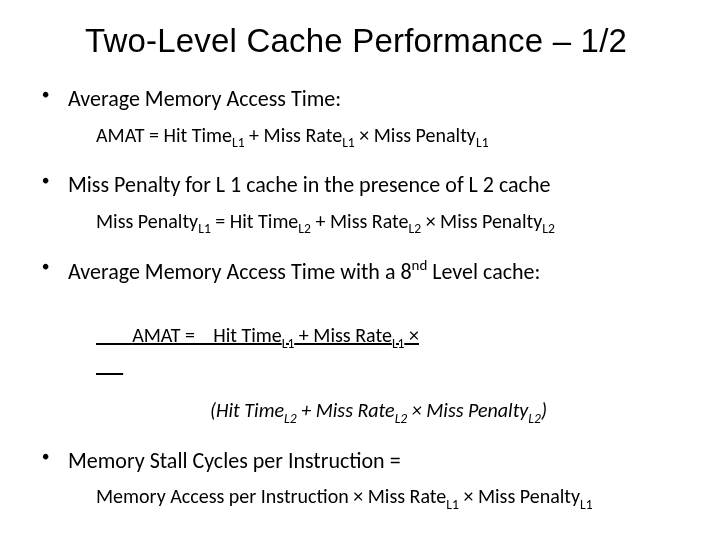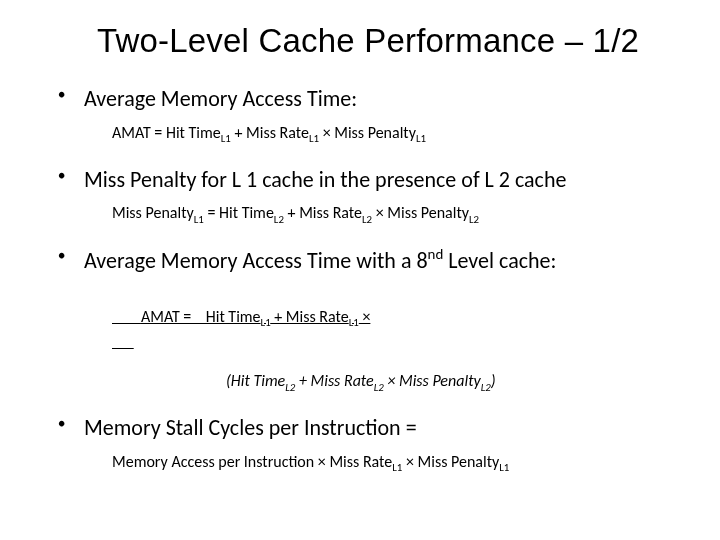--- a/index.html
+++ b/index.html
@@ -8,54 +8,54 @@
     width: 720px;
     height: 540px;
     background: #ffffff;
     font-family: "Calibri", "Segoe UI", Arial, sans-serif;
     color: #000;
   }
   .slide {
     box-sizing: border-box;
     width: 720px;
     height: 540px;
-    padding: 18px 36px 0 52px;
+    padding: 18px 36px 0 28px;
   }
   .title {
     font-family: Arial, "Helvetica Neue", sans-serif;
     font-size: 33px;
     font-weight: 400;
     text-align: center;
     margin: 4px 0 24px 0;
     letter-spacing: 0.2px;
   }
   ul.bullets {
     list-style: none;
     padding: 0;
-    margin: 4px;
+    margin: 12px;
   }
   ul.bullets > li {
     position: relative;
     padding-left: 28px;
     margin-bottom: 6px;
   }
   ul.bullets > li::before {
     content: "●";
     position: absolute;
     left: 2px;
     top: 3px;
     font-size: 12px;
     color: #000;
   }
   .lead {
     font-size: 22px;
     line-height: 1.35;
   }
   .formula {
-    font-size: 16px;
+    font-size: 20px;
     line-height: 1.35;
     margin: 8px 0 18px 28px;
   }
   .formula.indent3 {
     margin-left: 142px;
     font-style: italic;
   }
   .sub {
     font-size: 0.68em;
     vertical-align: sub;

